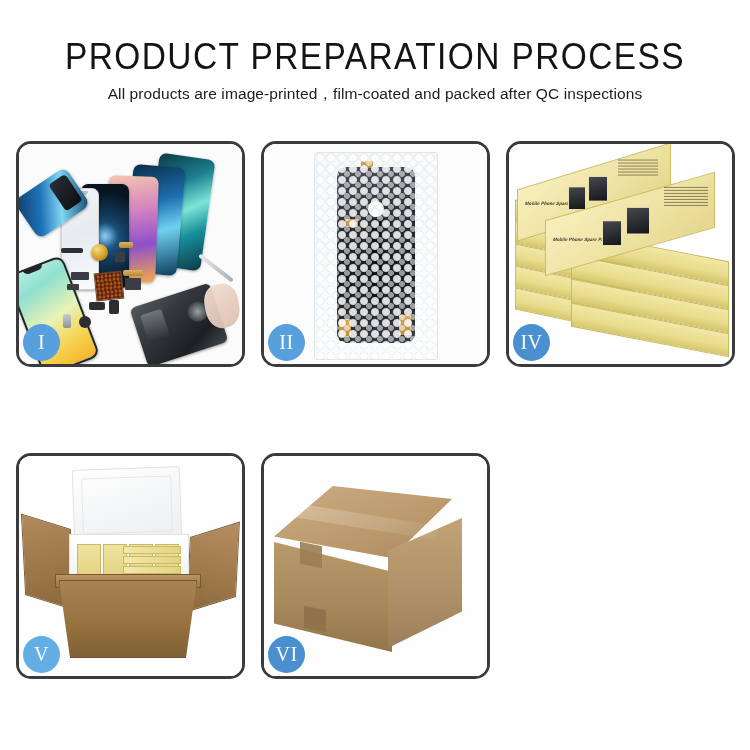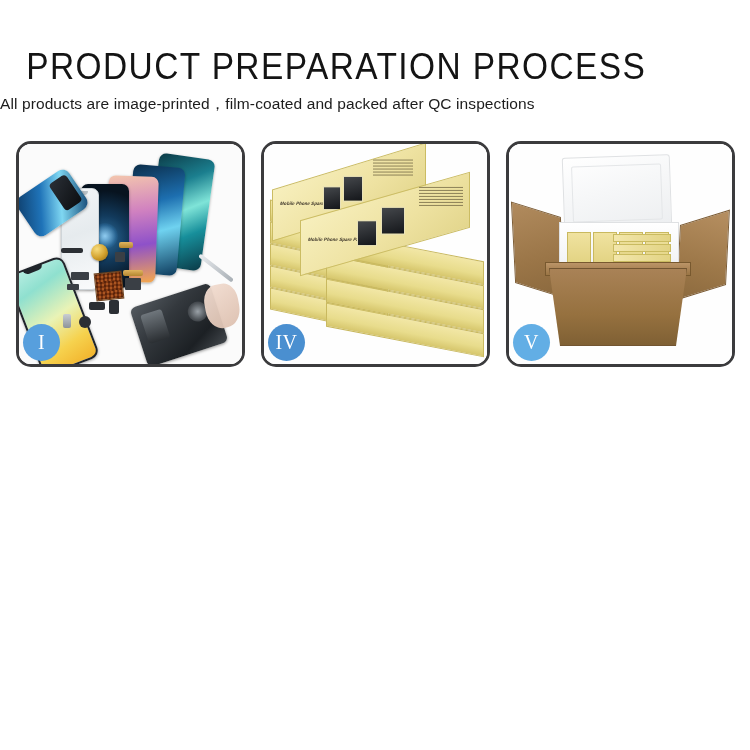--- a/index.html
+++ b/index.html
@@ -6,21 +6,21 @@
   body{
     width:750px;height:750px;
     background:#ffffff;
     font-family:"Liberation Sans", sans-serif;
     overflow:hidden;
     position:relative;
   }
   .page{width:750px;height:750px;position:relative;}
 
   
-  .header{padding-top:48px;}
+  .header{text-align:center;padding-top:38px;}
   .title{
     font-size:36px;
     line-height:38px;
     font-weight:400;
     letter-spacing:1.5px;
     color:#141414;
     transform:scaleX(0.93);
     transform-origin:center;
     white-space:nowrap;
   }
@@ -434,20 +434,35 @@
         <div class="part" style="left:60px;top:172px;width:12px;height:12px;border-radius:50%;"></div>
         <div class="part gold" style="left:104px;top:126px;width:20px;height:6px;"></div>
         <div class="part flex" style="left:106px;top:134px;width:16px;height:12px;"></div>
 
         <div class="tweezers"></div>
         <div class="thumb"></div>
       </div>
       <div class="badge b1">I</div>
     </div>
 
+    <div class="panel">
+      <div class="panel-inner">
+        <div class="p2bg"></div>
+        <div class="bagwrap">
+          <div class="darkpart"></div>
+          <div class="tape" style="left:46px;top:8px;width:12px;height:7px;"></div>
+          <div class="tape" style="left:30px;top:66px;width:13px;height:8px;"></div>
+          <div class="tape" style="left:24px;top:166px;width:12px;height:18px;"></div>
+          <div class="tape" style="left:84px;top:162px;width:12px;height:20px;"></div>
+          <div class="bubbles"></div>
+          <div class="bubbles2"></div>
+        </div>
+      </div>
+      <div class="badge b2">II</div>
+    </div>
 
 
     <div class="panel">
       <div class="panel-inner">
         <div class="p4bg"></div>
         <div class="stack">
 
           <div class="sbox" style="left:0;top:52px;width:116px;height:20px;transform:skewY(12deg);"></div>
           <div class="sbox" style="left:0;top:74px;width:116px;height:20px;transform:skewY(12deg);"></div>
           <div class="sbox" style="left:0;top:96px;width:116px;height:20px;transform:skewY(12deg);"></div>
@@ -511,15 +526,27 @@
             <i></i>
             <i></i>
             <i></i>
         </div>
         <div class="cartonrim"></div>
         <div class="cartonbody"></div>
       </div>
       <div class="badge b5">V</div>
     </div>
 
+    <div class="panel">
+      <div class="panel-inner">
+        <div class="p6bg"></div>
+        <div class="c6top"></div>
+        <div class="c6left"></div>
+        <div class="c6right"></div>
+        <div class="c6seam"></div>
+        <div class="c6tape"></div>
+        <div class="c6tape2"></div>
+      </div>
+      <div class="badge b6">VI</div>
+    </div>
 
   </div>
 </div>
 
 </body></html>

